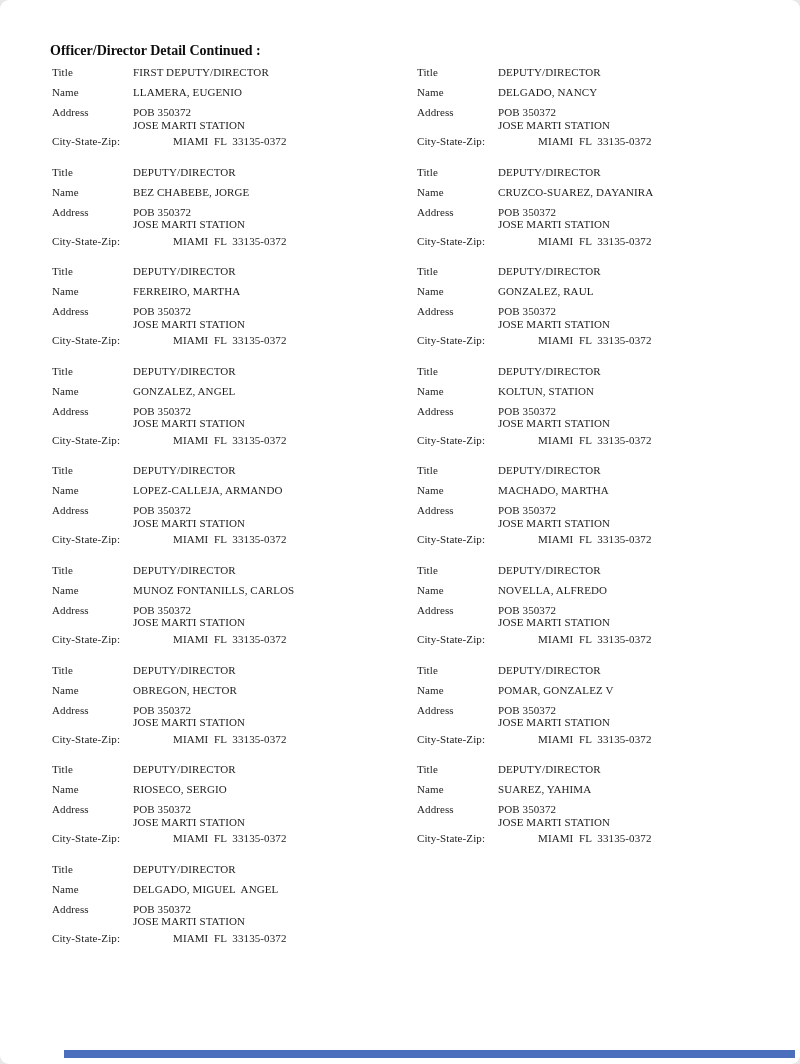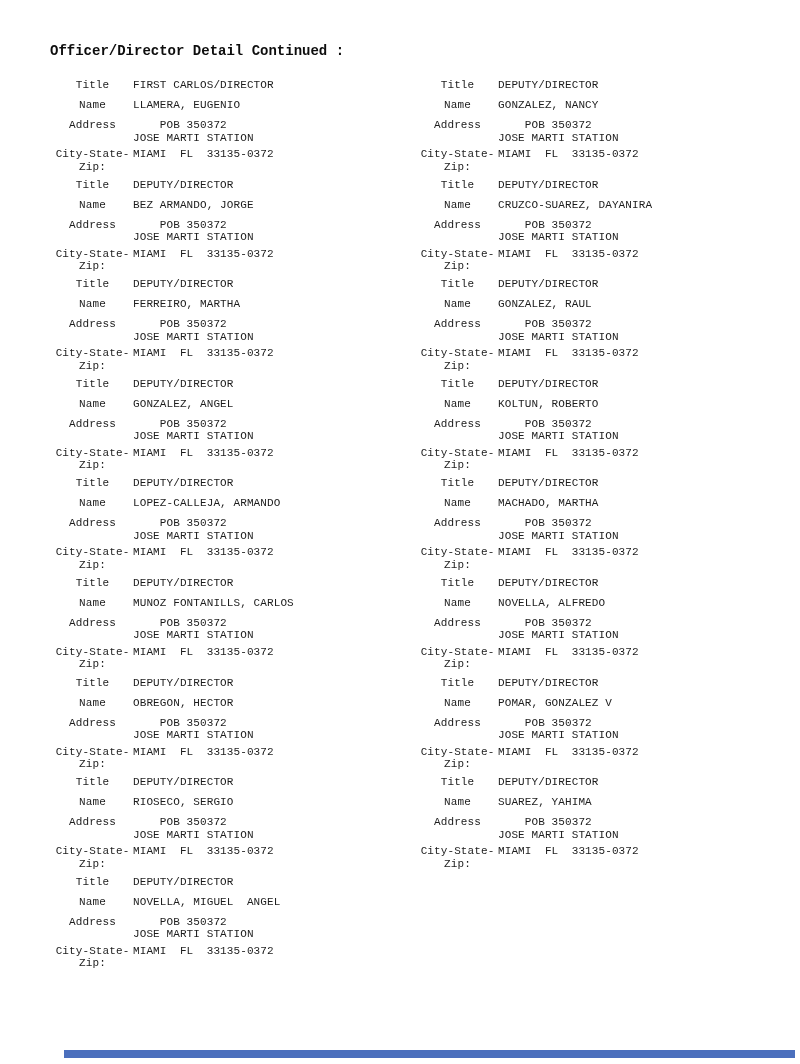--- a/index.html
+++ b/index.html
@@ -2,74 +2,74 @@
 <html><head>
 <meta charset="utf-8">
 <style>
   html, body { margin: 0; padding: 0; background: #e8e8e8; }
   .page {
     position: relative;
     width: 800px;
     height: 1064px;
     margin: 0 auto;
     background: #ffffff;
-    font-family: Liberation Mono, monospace;
+    font-family: Liberation Serif, serif;
     color: #1c1c1c;
     overflow: hidden;
+    border-radius: 9px;
   }
   .heading {
     position: absolute;
     left: 50px;
     top: 43px;
     margin: 0;
     font-size: 14px;
     line-height: 16px;
     font-weight: bold;
     color: #0d0d0d;
   }
   .records-grid {
     position: absolute;
     left: 52px;
-    top: 79px;
+    top: 66px;
     display: grid;
     grid-template-columns: 365px 340px;
     grid-auto-rows: 99.6px;
-    text-align: center;
   }
   .record { }
   .field {
     display: flex;
     font-size: 11px;
     line-height: 12.5px;
     margin-bottom: 7.5px;
     letter-spacing: 0.1px;
   }
   .field.addr { margin-bottom: 4px; }
-  .field.csz { margin-bottom: 0; }
+  .field.csz { margin-bottom: 0; gap: 40px; }
   .lbl { width: 81px; flex-shrink: 0; }
   .val { white-space: pre-wrap; }
   .footer-bar {
     position: absolute;
     left: 64px;
     top: 1050px;
     width: 731px;
     height: 8px;
   }
 </style>
 </head>
 <body>
 
 <div class="page">
   <h1 class="heading">Officer/Director Detail Continued :</h1>
 
   <div class="records-grid">
   <div class="record">
     <div class="field">
       <span class="lbl">Title</span>
-      <span class="val val-title">FIRST CARLOS/DIRECTOR</span>
+      <span class="val val-title">FIRST DEPUTY/DIRECTOR</span>
     </div>
     <div class="field">
       <span class="lbl">Name</span>
       <span class="val val-name">LLAMERA, EUGENIO</span>
     </div>
     <div class="field addr">
       <span class="lbl">Address</span>
       <span class="val val-address">POB 350372
 JOSE MARTI STATION</span>
     </div>
@@ -79,41 +79,41 @@
     </div>
   </div>
 
   <div class="record">
     <div class="field">
       <span class="lbl">Title</span>
       <span class="val val-title">DEPUTY/DIRECTOR</span>
     </div>
     <div class="field">
       <span class="lbl">Name</span>
-      <span class="val val-name">GONZALEZ, NANCY</span>
-    </div>
-    <div class="field addr">
-      <span class="lbl">Address</span>
-      <span class="val val-address">POB 350372
-JOSE MARTI STATION</span>
-    </div>
-    <div class="field csz">
-      <span class="lbl">City-State-Zip:</span>
-      <span class="val val-csz">MIAMI  FL  33135-0372</span>
-    </div>
-  </div>
-
-  <div class="record">
-    <div class="field">
-      <span class="lbl">Title</span>
-      <span class="val val-title">DEPUTY/DIRECTOR</span>
-    </div>
-    <div class="field">
-      <span class="lbl">Name</span>
-      <span class="val val-name">BEZ ARMANDO, JORGE</span>
+      <span class="val val-name">DELGADO, NANCY</span>
+    </div>
+    <div class="field addr">
+      <span class="lbl">Address</span>
+      <span class="val val-address">POB 350372
+JOSE MARTI STATION</span>
+    </div>
+    <div class="field csz">
+      <span class="lbl">City-State-Zip:</span>
+      <span class="val val-csz">MIAMI  FL  33135-0372</span>
+    </div>
+  </div>
+
+  <div class="record">
+    <div class="field">
+      <span class="lbl">Title</span>
+      <span class="val val-title">DEPUTY/DIRECTOR</span>
+    </div>
+    <div class="field">
+      <span class="lbl">Name</span>
+      <span class="val val-name">BEZ CHABEBE, JORGE</span>
     </div>
     <div class="field addr">
       <span class="lbl">Address</span>
       <span class="val val-address">POB 350372
 JOSE MARTI STATION</span>
     </div>
     <div class="field csz">
       <span class="lbl">City-State-Zip:</span>
       <span class="val val-csz">MIAMI  FL  33135-0372</span>
     </div>
@@ -199,21 +199,21 @@
     </div>
   </div>
 
   <div class="record">
     <div class="field">
       <span class="lbl">Title</span>
       <span class="val val-title">DEPUTY/DIRECTOR</span>
     </div>
     <div class="field">
       <span class="lbl">Name</span>
-      <span class="val val-name">KOLTUN, ROBERTO</span>
+      <span class="val val-name">KOLTUN, STATION</span>
     </div>
     <div class="field addr">
       <span class="lbl">Address</span>
       <span class="val val-address">POB 350372
 JOSE MARTI STATION</span>
     </div>
     <div class="field csz">
       <span class="lbl">City-State-Zip:</span>
       <span class="val val-csz">MIAMI  FL  33135-0372</span>
     </div>
@@ -379,21 +379,21 @@
     </div>
   </div>
 
   <div class="record">
     <div class="field">
       <span class="lbl">Title</span>
       <span class="val val-title">DEPUTY/DIRECTOR</span>
     </div>
     <div class="field">
       <span class="lbl">Name</span>
-      <span class="val val-name">NOVELLA, MIGUEL  ANGEL</span>
+      <span class="val val-name">DELGADO, MIGUEL  ANGEL</span>
     </div>
     <div class="field addr">
       <span class="lbl">Address</span>
       <span class="val val-address">POB 350372
 JOSE MARTI STATION</span>
     </div>
     <div class="field csz">
       <span class="lbl">City-State-Zip:</span>
       <span class="val val-csz">MIAMI  FL  33135-0372</span>
     </div>

